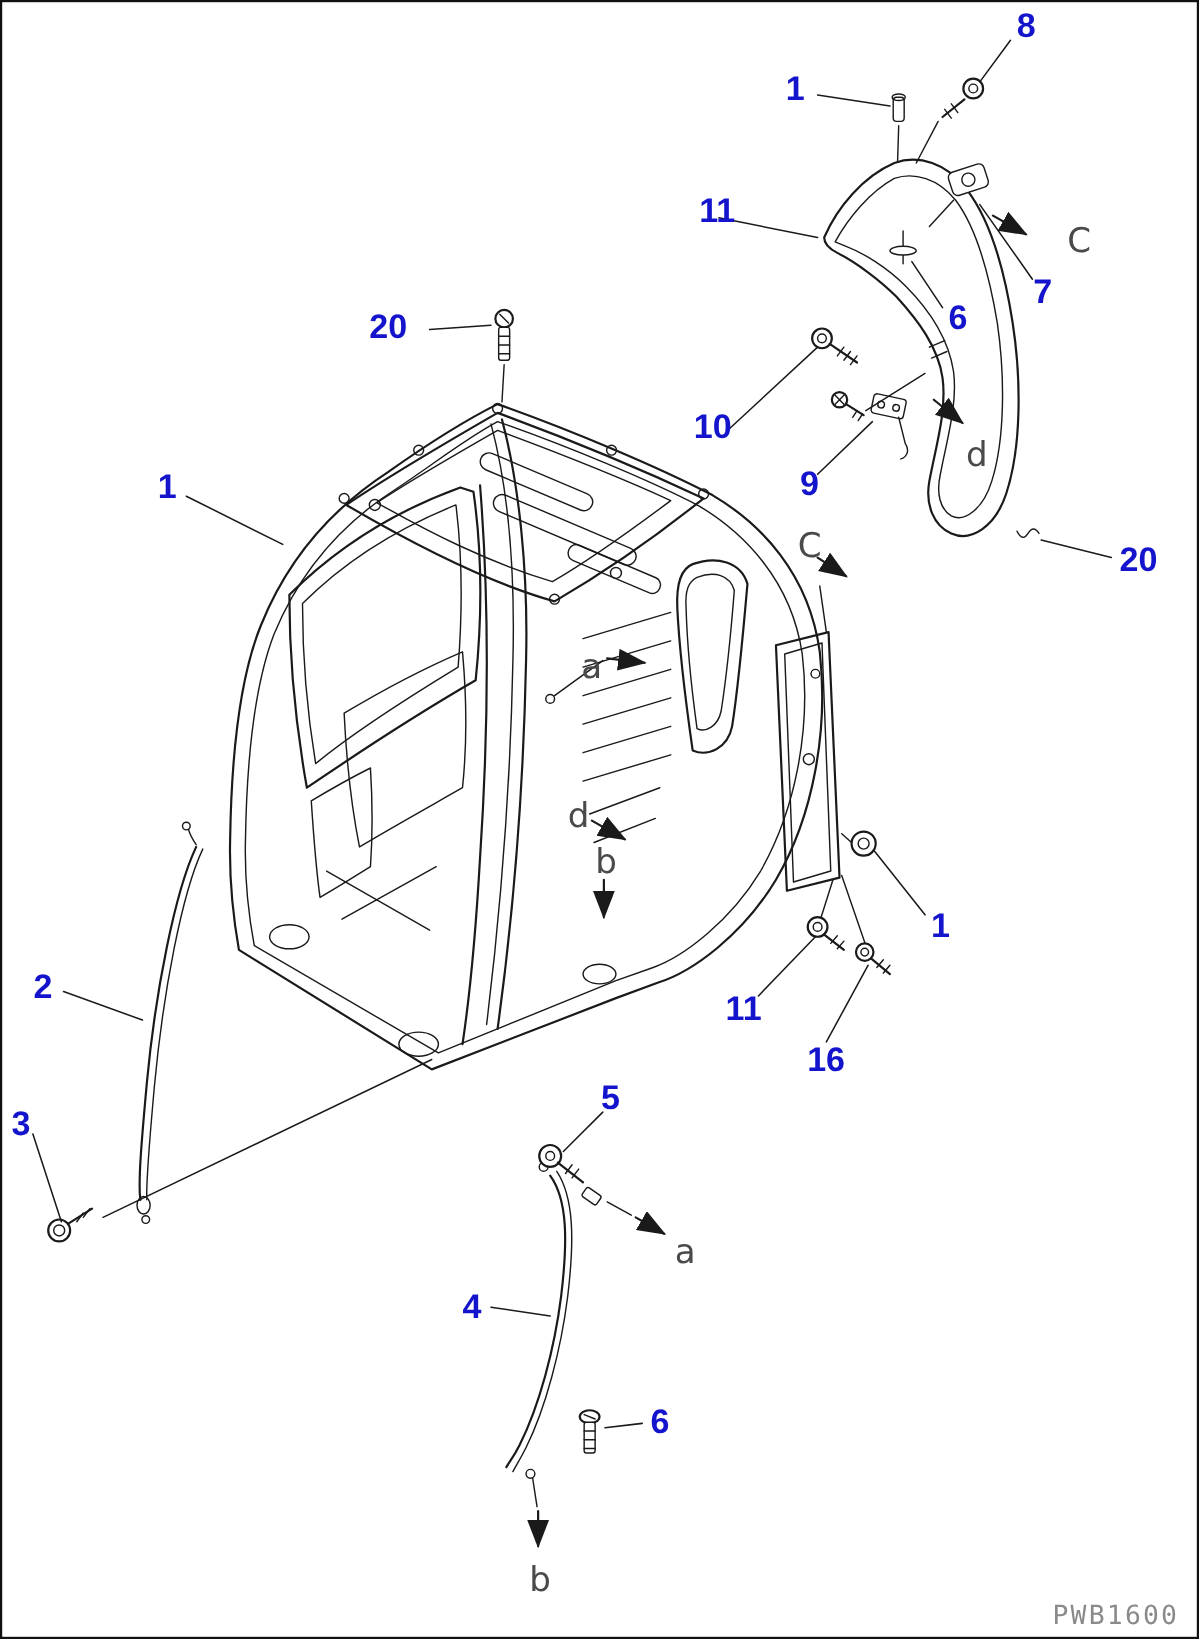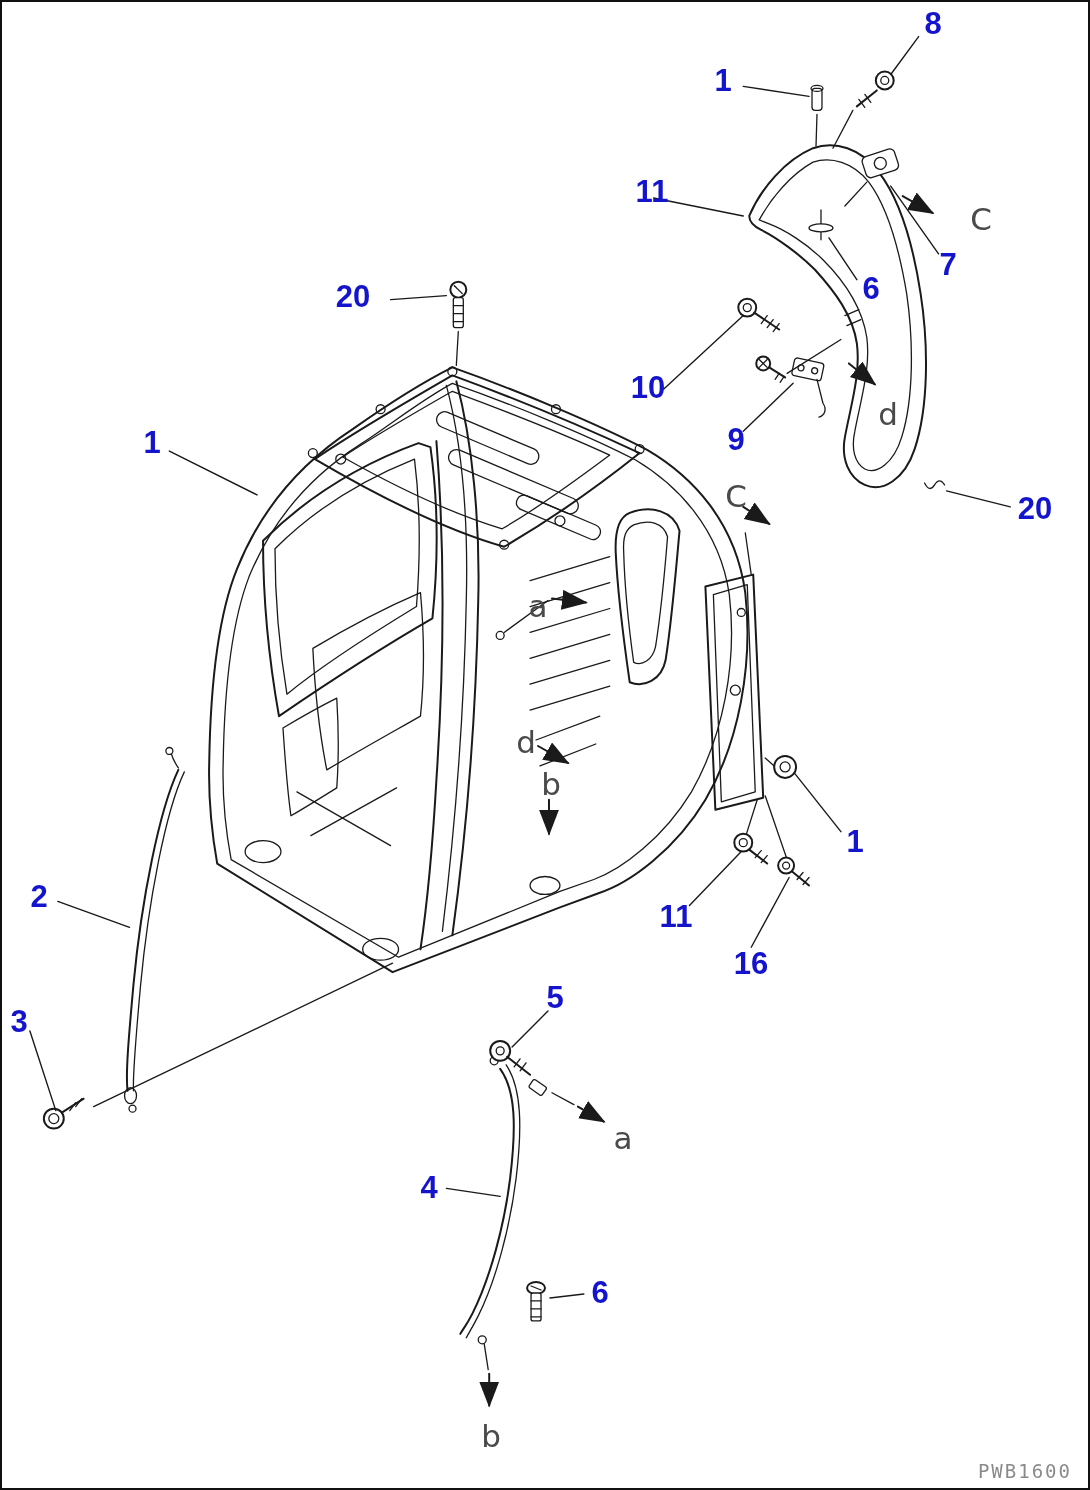--- a/index.html
+++ b/index.html
@@ -32,21 +32,21 @@
   }
   .vletter{
     position:absolute;transform:translate(-50%,-50%);
     font-family:"DejaVu Sans", sans-serif;
     font-weight:400;font-size:31px;color:var(--letter);
     white-space:nowrap;user-select:none;
   }
   .watermark{
     position:absolute;right:16px;bottom:6px;
     font-family:"DejaVu Sans Mono", monospace;
-    font-size:19px;letter-spacing:2px;color:var(--watermark);
+    font-size:24px;letter-spacing:2px;color:var(--watermark);
     user-select:none;
   }
 </style>
 </head>
 <body>
 
 <div class="page">
 
   <svg class="art" viewBox="0 0 1090 1490" xmlns="http://www.w3.org/2000/svg">
     <defs>

